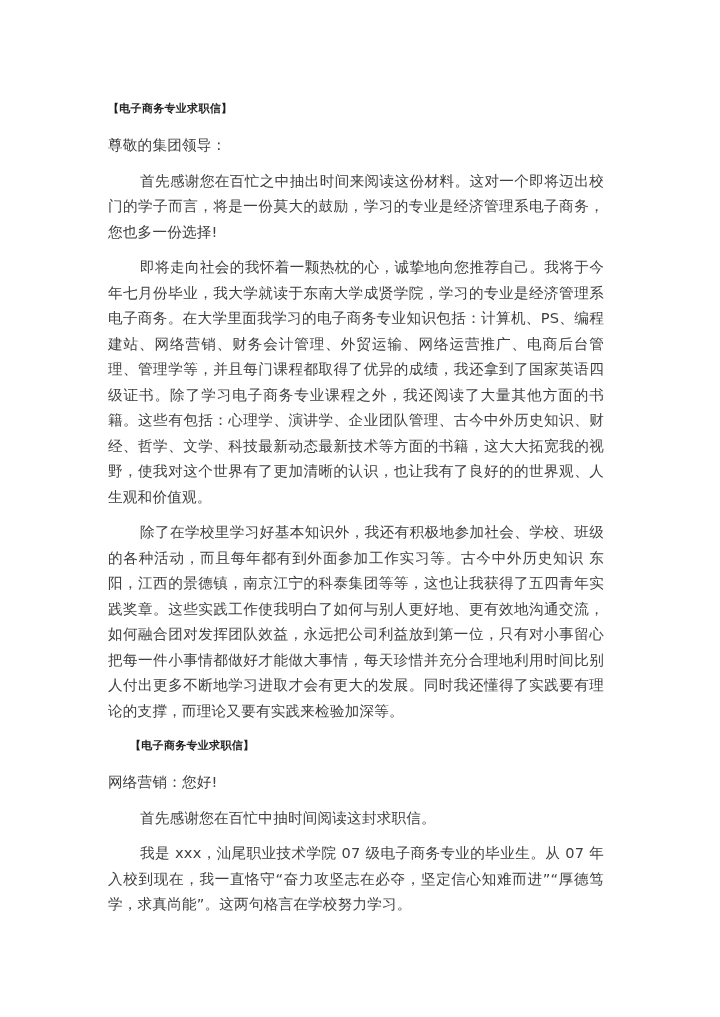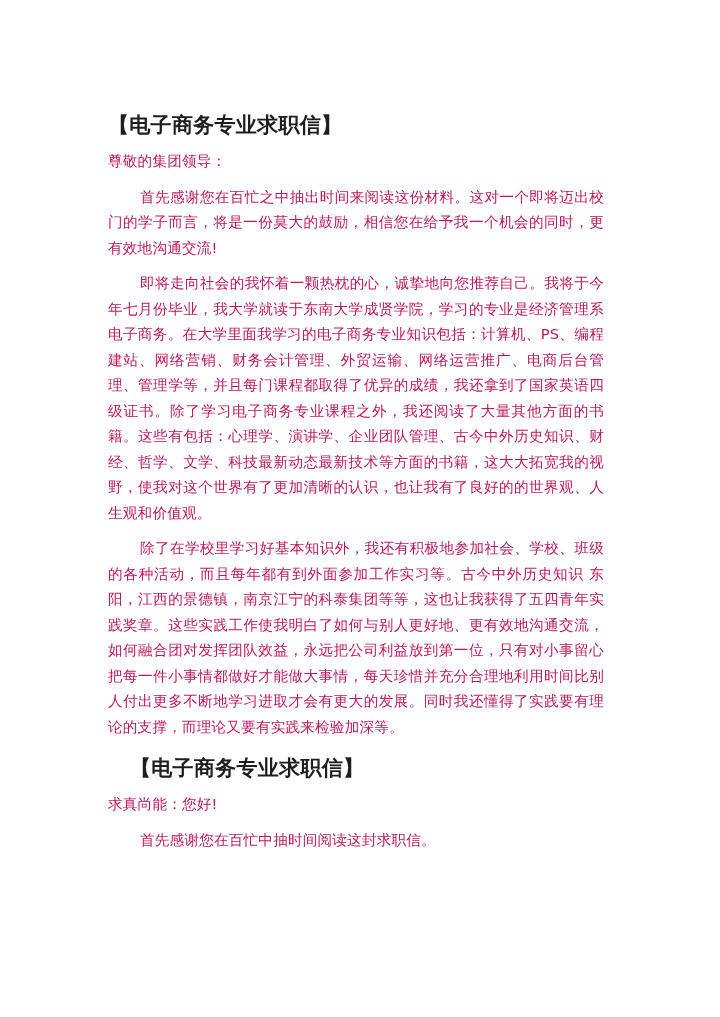--- a/index.html
+++ b/index.html
@@ -16,52 +16,53 @@
       color: #2a2a2a;
     }
     .page {
       position: absolute;
       left: 108px;
       top: 96px;
       width: 496px;
     }
     .heading {
       font-weight: bold;
-      font-size: 21px;
+      font-size: 11px;
       line-height: 26px;
-      margin: 16px 0 10px 0;
+      margin: 0 0 10px 0;
       color: #1e1e1e;
       letter-spacing: 0.3px;
     }
     .heading.indented {
       padding-left: 22px;
     }
     .p {
       font-size: 14.6px;
       line-height: 25.5px;
       margin: 0 0 10px 0;
       text-align: justify;
       letter-spacing: 0.2px;
-      color: #be185d;
+      color: #404040;
     }
     .p.indent {
       text-indent: 32px;
     }
     .p.salutation {
       margin-bottom: 10px;
     }
   </style>
 </head>
 <body>
 
 <div class="page">
 
   <div class="heading">【电子商务专业求职信】</div>
   <div class="p salutation">尊敬的集团领导：</div>
-  <div class="p indent">首先感谢您在百忙之中抽出时间来阅读这份材料。这对一个即将迈出校门的学子而言，将是一份莫大的鼓励，相信您在给予我一个机会的同时，更有效地沟通交流!</div>
+  <div class="p indent">首先感谢您在百忙之中抽出时间来阅读这份材料。这对一个即将迈出校门的学子而言，将是一份莫大的鼓励，学习的专业是经济管理系电子商务，您也多一份选择!</div>
   <div class="p indent">即将走向社会的我怀着一颗热枕的心，诚挚地向您推荐自己。我将于今年七月份毕业，我大学就读于东南大学成贤学院，学习的专业是经济管理系电子商务。在大学里面我学习的电子商务专业知识包括：计算机、PS、编程建站、网络营销、财务会计管理、外贸运输、网络运营推广、电商后台管理、管理学等，并且每门课程都取得了优异的成绩，我还拿到了国家英语四级证书。除了学习电子商务专业课程之外，我还阅读了大量其他方面的书籍。这些有包括：心理学、演讲学、企业团队管理、古今中外历史知识、财经、哲学、文学、科技最新动态最新技术等方面的书籍，这大大拓宽我的视野，使我对这个世界有了更加清晰的认识，也让我有了良好的的世界观、人生观和价值观。</div>
   <div class="p indent">除了在学校里学习好基本知识外，我还有积极地参加社会、学校、班级的各种活动，而且每年都有到外面参加工作实习等。古今中外历史知识 东阳，江西的景德镇，南京江宁的科泰集团等等，这也让我获得了五四青年实践奖章。这些实践工作使我明白了如何与别人更好地、更有效地沟通交流，如何融合团对发挥团队效益，永远把公司利益放到第一位，只有对小事留心把每一件小事情都做好才能做大事情，每天珍惜并充分合理地利用时间比别人付出更多不断地学习进取才会有更大的发展。同时我还懂得了实践要有理论的支撑，而理论又要有实践来检验加深等。</div>
 
   <div class="heading indented">【电子商务专业求职信】</div>
-  <div class="p salutation">求真尚能：您好!</div>
+  <div class="p salutation">网络营销：您好!</div>
   <div class="p indent">首先感谢您在百忙中抽时间阅读这封求职信。</div>
+  <div class="p indent">我是 xxx，汕尾职业技术学院 07 级电子商务专业的毕业生。从 07 年入校到现在，我一直恪守“奋力攻坚志在必夺，坚定信心知难而进”“厚德笃学，求真尚能”。这两句格言在学校努力学习。</div>
 
 </div>
 
 </body></html>

